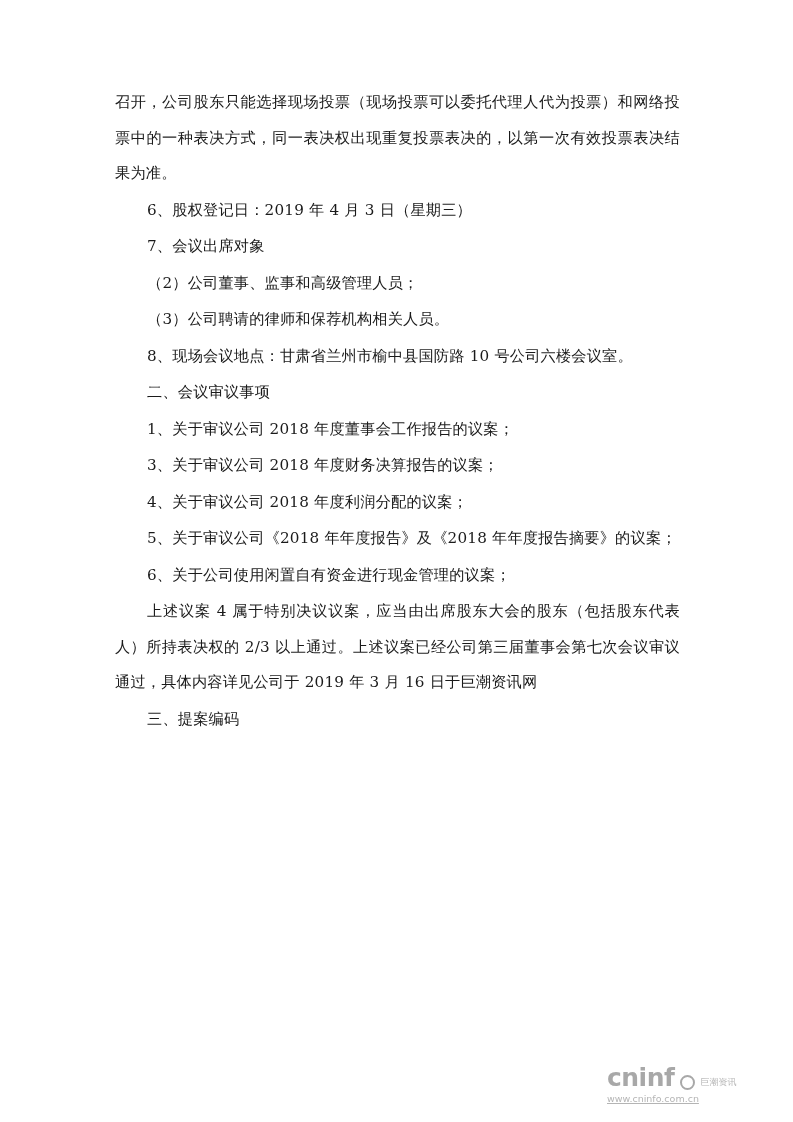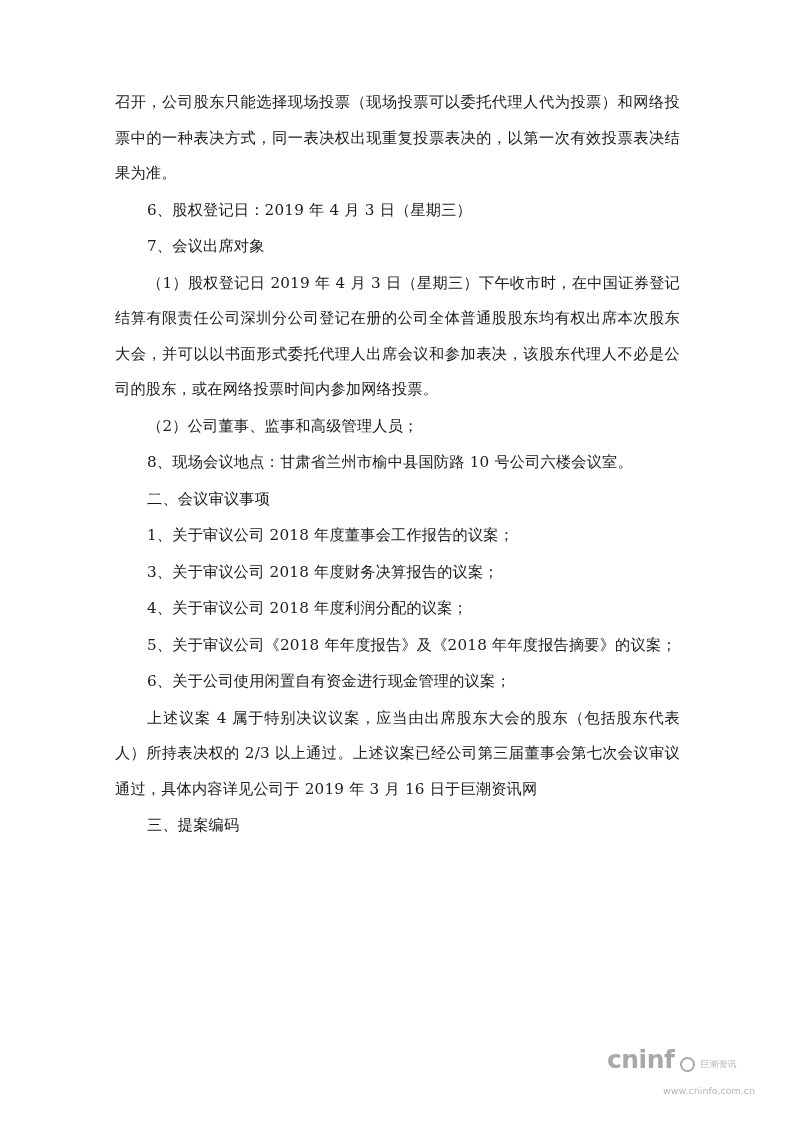--- a/index.html
+++ b/index.html
@@ -44,21 +44,21 @@
     font-weight: normal;
   }
   .mono {
     font-family: "DejaVu Sans Mono", "Liberation Mono", monospace;
     font-size: 13.5px;
     letter-spacing: -0.2px;
   }
   .watermark {
     position: absolute;
     right: 36px;
-    bottom: 26px;
+    bottom: 18px;
     width: 150px;
     text-align: left;
     opacity: 0.85;
   }
   .wm-row {
     display: flex;
     align-items: flex-end;
     gap: 5px;
   }
   .wm-logo {
@@ -73,23 +73,24 @@
     font-family: "DejaVu Sans", "Liberation Sans", sans-serif;
     font-size: 9px;
     color: #a8a8a8;
     line-height: 1.1;
     padding-bottom: 2px;
   }
   .wm-url {
     font-family: "DejaVu Sans", "Liberation Sans", sans-serif;
     font-size: 9.5px;
     color: #a8a8a8;
-    margin-top: 13px;
-    text-align: right;
+    margin-top: 3px;
+    text-align: left;
     padding-right: 2px;
+    text-decoration: underline;
   }
   .wm-mark {
     display: inline-block;
     width: 11px;
     height: 11px;
     border: 2px solid #9a9a9a;
     border-radius: 50%;
     position: relative;
     margin-left: 1px;
     vertical-align: baseline;
@@ -102,24 +103,24 @@
   <div class="content">
 
     <p class="plain">召开，公司股东只能选择现场投票（现场投票可以委托代理人代为投票）和网络投票中的一种表决方式，同一表决权出现重复投票表决的，以第一次有效投票表决结果为准。</p>
 
 
 
     <p class="indent">6、股权登记日：2019 年 4 月 3 日（星期三）</p>
 
     <p class="indent">7、会议出席对象</p>
 
-    <p class="indent">（1）股权登记日 2019 年 4 月 3 日（星期三）下午收市时，在中国证券登记结算有限责任公司深圳分公司登记在册的公司全体普通股股东均有权出席本次股东大会，并可以以书面形式委托代理人出席会议和参加表决，该股东代理人不必是公司的股东，或在网络投票时间内参加网络投票。</p>
 
     <p class="indent">（2）公司董事、监事和高级管理人员；</p>
 
+    <p class="indent">（3）公司聘请的律师和保荐机构相关人员。</p>
 
     <p class="indent">8、现场会议地点：甘肃省兰州市榆中县国防路 10 号公司六楼会议室。</p>
 
     <p class="heading">二、会议审议事项</p>
 
     <p class="indent">1、关于审议公司 2018 年度董事会工作报告的议案；</p>
 
 
     <p class="indent">3、关于审议公司 2018 年度财务决算报告的议案；</p>
 

